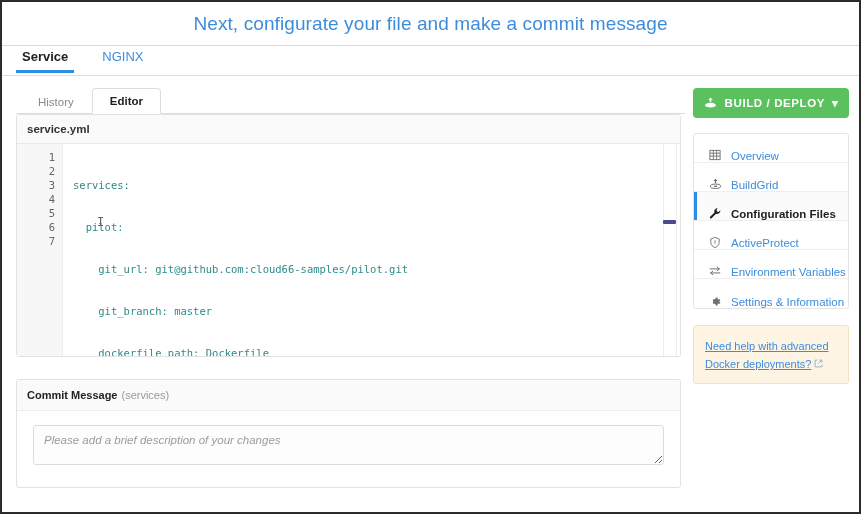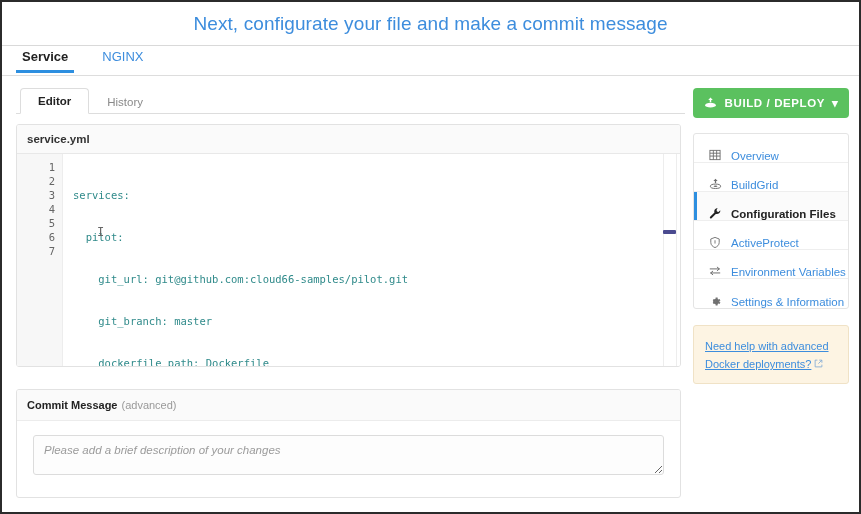--- a/index.html
+++ b/index.html
@@ -115,21 +115,20 @@
   .sub-tab.active {
     color: #222222;
     font-weight: bold;
     background: #ffffff;
     border-color: #dddddd;
     border-bottom: 1px solid #ffffff;
   }
 
   
   .editor-panel {
-    margin-top: 10px;
     border: 1px solid #e2e2e2;
     border-radius: 3px;
     background: #ffffff;
     width: 665px;
     box-sizing: border-box;
     overflow: hidden;
   }
   .editor-filebar {
     height: 28px;
     background: #fafafa;
@@ -357,25 +356,25 @@
     <div class="top-tab">
       <span>NGINX</span>
     </div>
   </div>
 
   <div class="body-wrap">
 
     <div class="left-col">
 
       <div class="subtabs">
+        <div class="sub-tab">
+          <span>History</span>
+        </div>
         <div class="sub-tab active">
           <span>Editor</span>
-        </div>
-        <div class="sub-tab">
-          <span>History</span>
         </div>
       </div>
 
       <div class="editor-panel">
         <div class="editor-filebar">
           <span>service.yml</span>
         </div>
         <div class="editor-body">
           <div class="gutter">
             <div class="ln">1</div>
@@ -398,21 +397,21 @@
           </div>
           <div class="edit-vline v1"></div>
           <div class="edit-vline v2"></div>
           <div class="scroll-marker"></div>
         </div>
       </div>
 
       <div class="commit-panel">
         <div class="commit-head">
           <b>Commit Message</b>
-          <span class="req">(advanced)</span>
+          <span class="req">(services)</span>
         </div>
         <div class="commit-body">
           <textarea class="commit-textarea" placeholder="Please add a brief description of your changes" style=""></textarea>
         </div>
       </div>
 
     </div>
 
     <div class="right-col">
 

